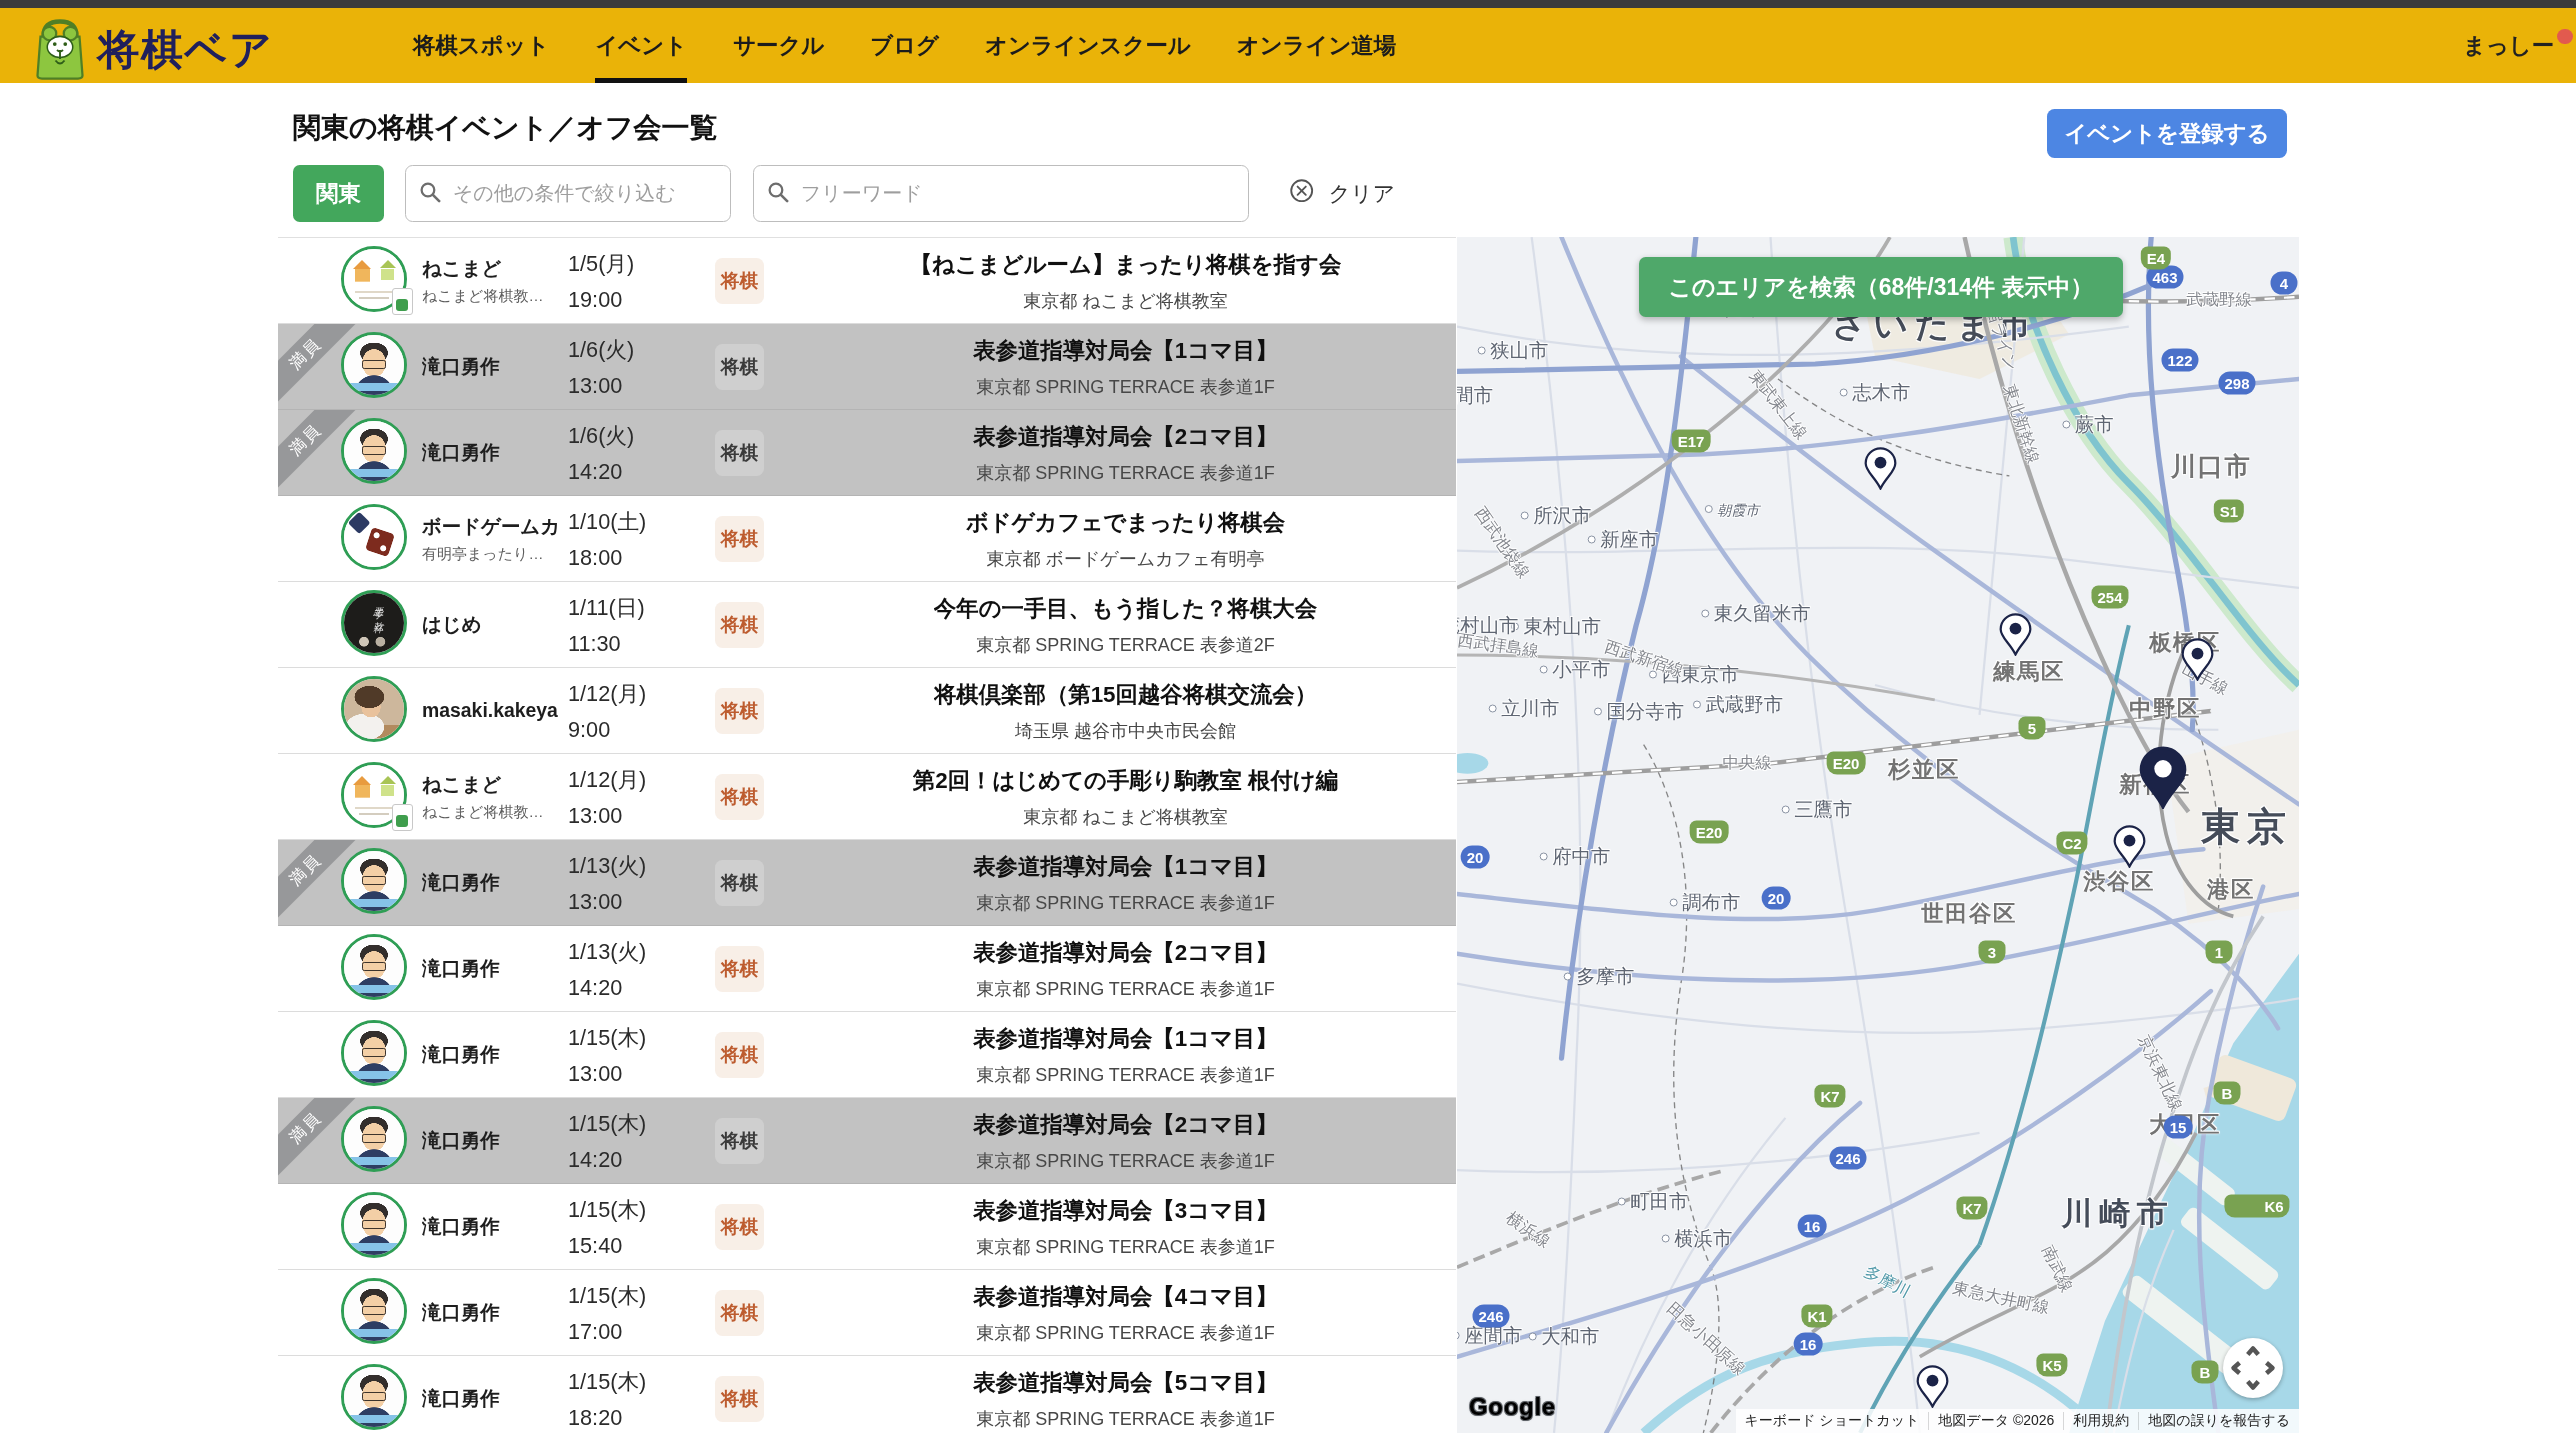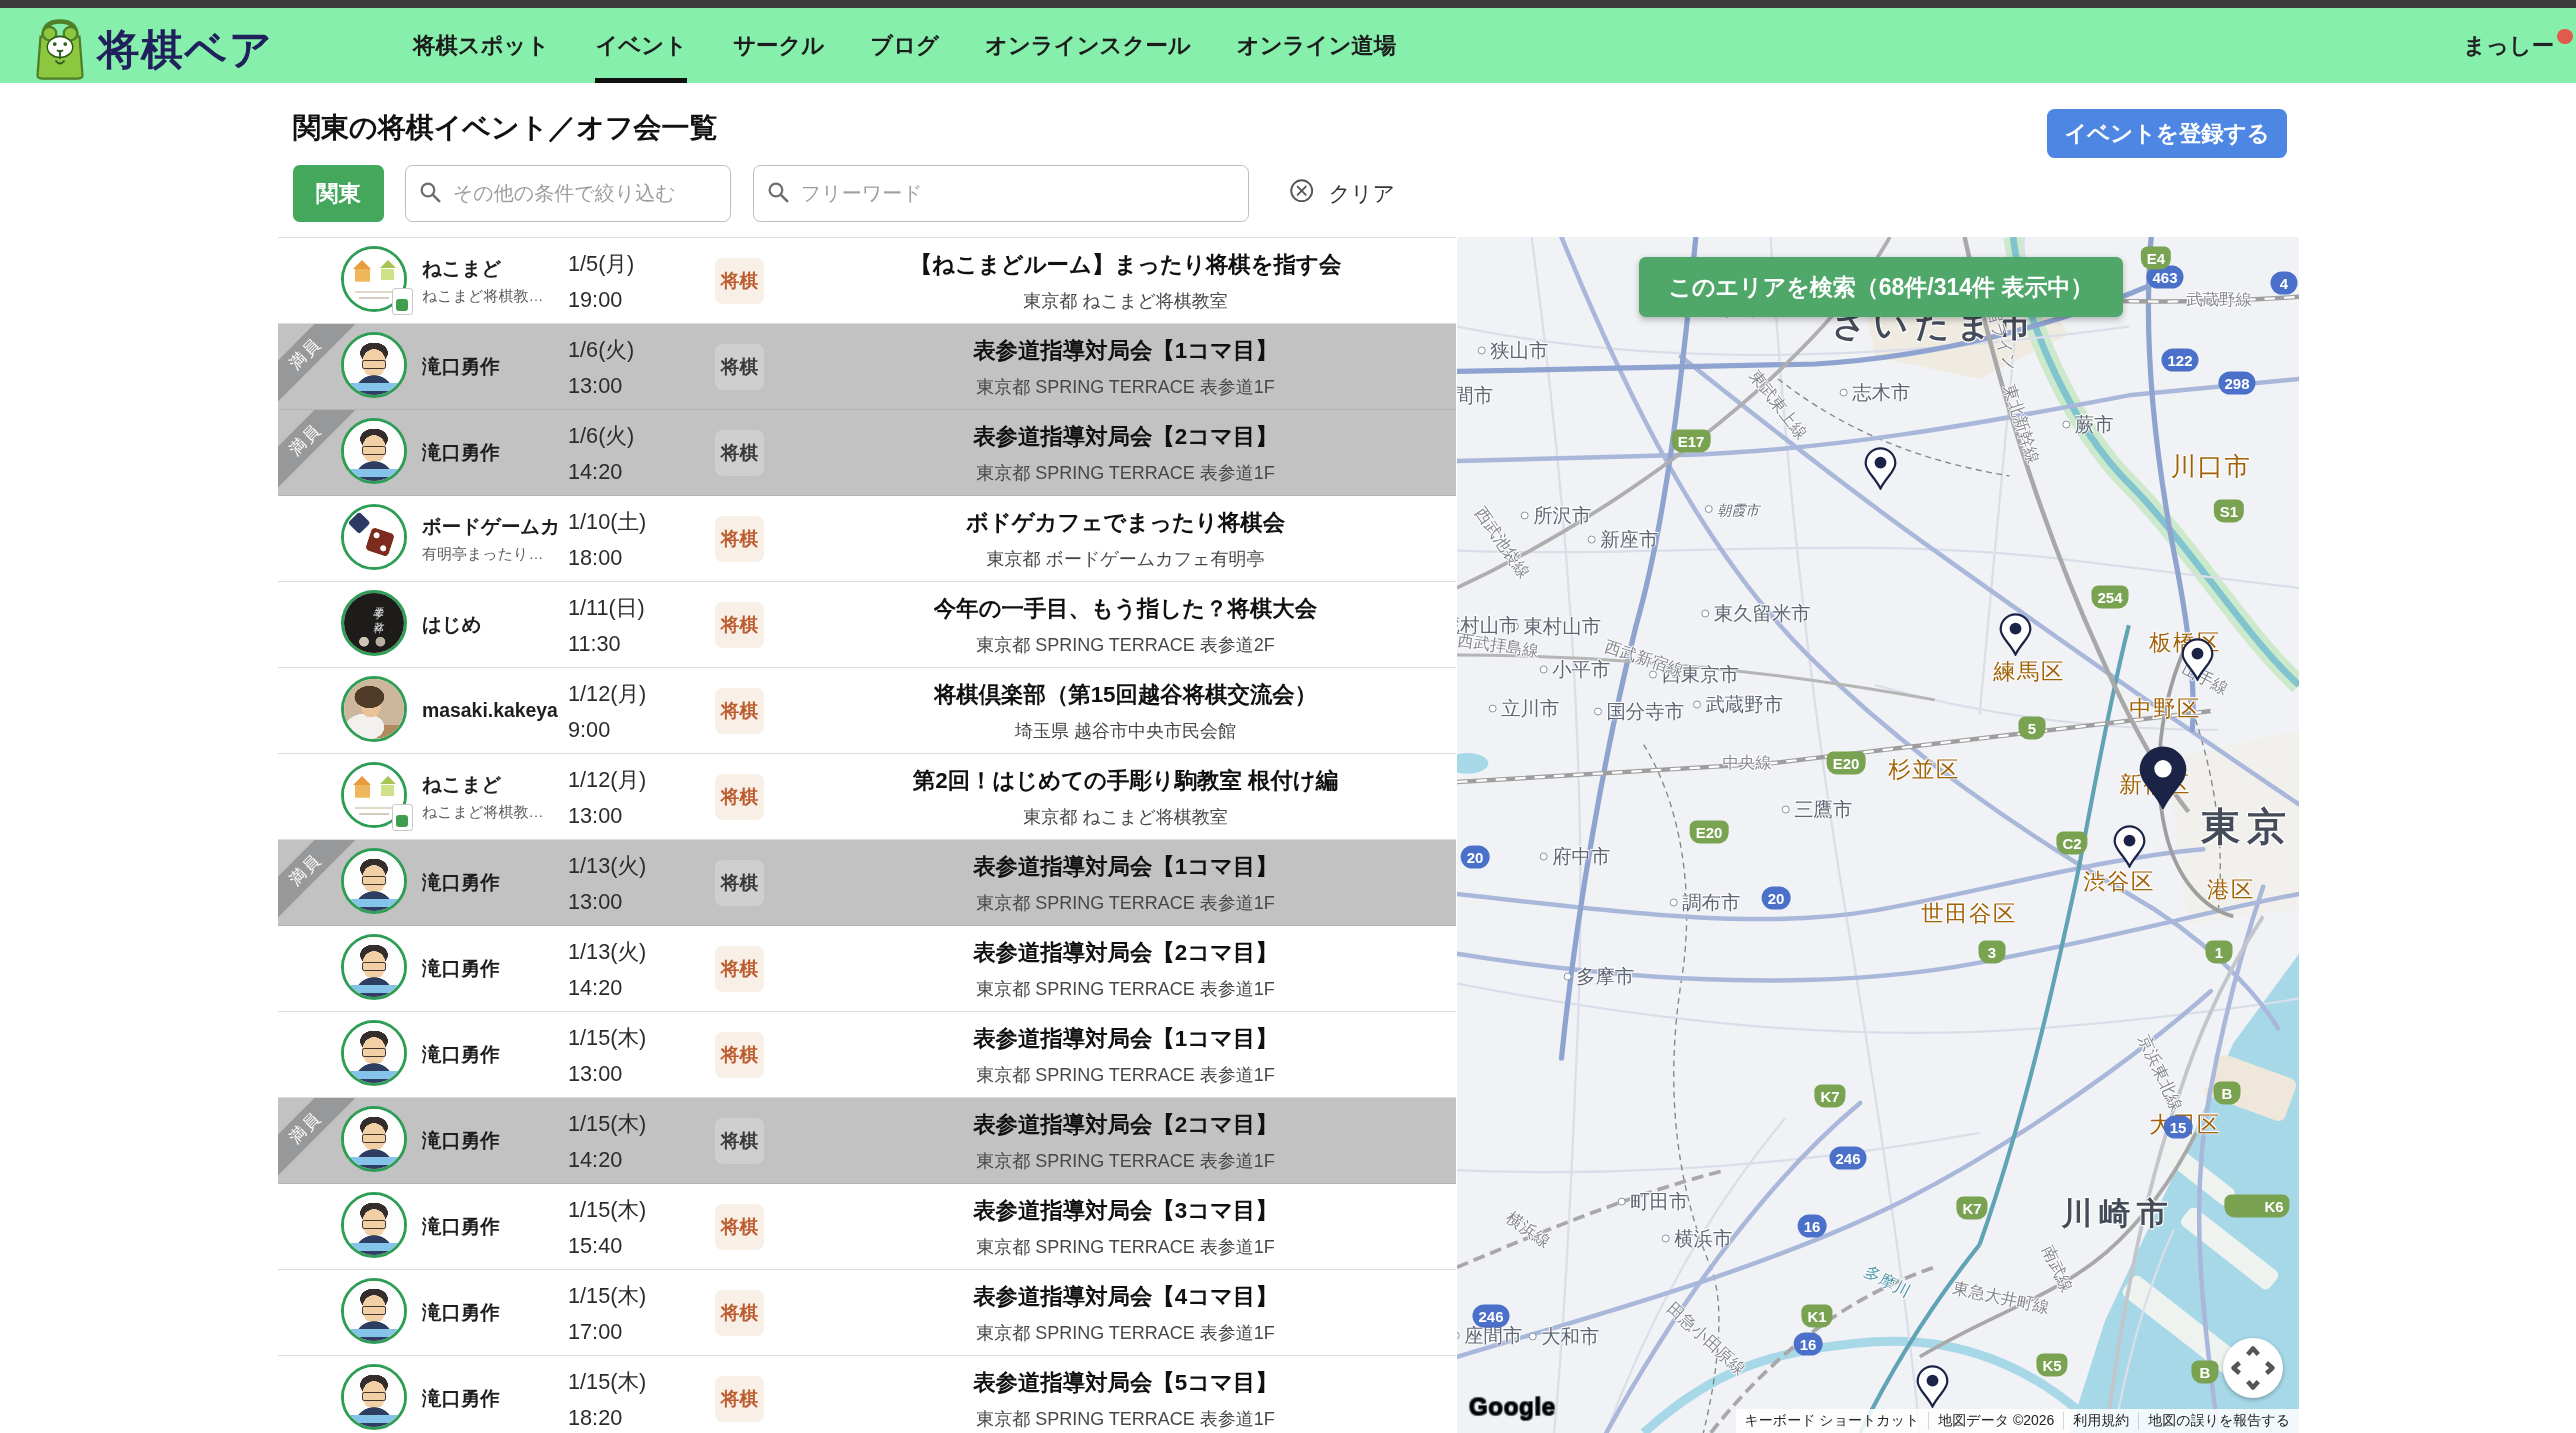--- a/index.html
+++ b/index.html
@@ -3,21 +3,21 @@
 <meta charset="utf-8">
 <style>
   html,body{margin:0;padding:0;background:#fff;}
   #app{position:relative;width:2576px;height:1434px;background:#fff;overflow:hidden;
        font-family:"Liberation Sans",sans-serif;color:#222;}
 
   
   #topstrip{position:absolute;left:0;top:0;width:2576px;height:7.5px;background:#3b3b3b;}
 
   
-  #header{position:absolute;left:0;top:7.5px;width:2576px;height:75px;background:#86efac;}
+  #header{position:absolute;left:0;top:7.5px;width:2576px;height:75px;background:#eab308;}
   #logo{position:absolute;left:33px;top:9px;display:flex;align-items:center;gap:10.5px;cursor:pointer;}
   #logo-text{font-size:42px;font-weight:900;color:#20205c;letter-spacing:1.5px;}
   #nav{position:absolute;left:413px;top:0;height:75px;display:flex;align-items:center;gap:46px;}
   .nav-item{position:relative;height:75px;display:flex;align-items:center;font-size:22.4px;font-weight:600;color:#1c1c1c;cursor:pointer;white-space:nowrap;}
   .nav-item.active::after{content:"";position:absolute;left:0;right:0;bottom:0;height:4.5px;background:#111;}
   #user{position:absolute;left:2463px;top:0;height:75px;display:flex;align-items:center;font-size:22.4px;font-weight:600;cursor:pointer;}
   #notif-dot{position:absolute;left:2557px;top:21px;width:15.7px;height:15.7px;border-radius:50%;background:#e25a4e;}
 
   
   #page-title{position:absolute;left:293px;top:109px;font-size:28px;font-weight:700;color:#111;}
@@ -88,21 +88,21 @@
   .title{font-size:22.4px;font-weight:700;color:#101010;white-space:nowrap;overflow:hidden;}
   .loc{font-size:18px;color:#474747;white-space:nowrap;overflow:hidden;}
 
   
   #map{position:absolute;left:1457px;top:237px;width:842px;height:1196px;background:#f0f2f5;overflow:hidden;}
   #map svg.base{position:absolute;left:0;top:0;}
   #map-labels{position:absolute;inset:0;}
   .m{position:absolute;transform:translate(-50%,-50%);white-space:nowrap;color:#5f6673;font-weight:500;
      text-shadow:0.7px 0.7px 0 #fff,-0.7px -0.7px 0 #fff,0.7px -0.7px 0 #fff,-0.7px 0.7px 0 #fff,0 0 3px #fff;}
   .m.big{color:#454c59;font-weight:700;letter-spacing:6.7px;}
-  .m.med{color:#a16207;font-weight:400;letter-spacing:1.5px;}
+  .m.med{color:#737373;font-weight:700;letter-spacing:1.5px;}
   .m.city::before{content:"";display:inline-block;width:6px;height:6px;border:1.5px solid #8a93a3;background:#fff;border-radius:50%;margin-right:4.5px;vertical-align:2.2px;}
   .m.rail{color:#84878e;font-weight:500;}
   .m.river{color:#539aaa;font-weight:500;}
   .sh{position:absolute;transform:translate(-50%,-50%);min-width:27px;height:23px;line-height:23px;padding:0 6px;box-sizing:border-box;
      text-align:center;color:#fff;font-size:15px;font-weight:700;border-radius:12px;}
   .sh.blue{background:#4a70c9;}
   .sh.green{background:#79a251;border-radius:6.7px 6.7px 10.5px 10.5px;}
   .pin{position:absolute;width:33px;height:43px;cursor:pointer;}
   .pin.sel{width:48px;height:63px;}
   #map-search{position:absolute;left:182px;top:20px;width:484px;height:60px;background:#4fa86a;color:#fff;border:none;border-radius:6.7px;

